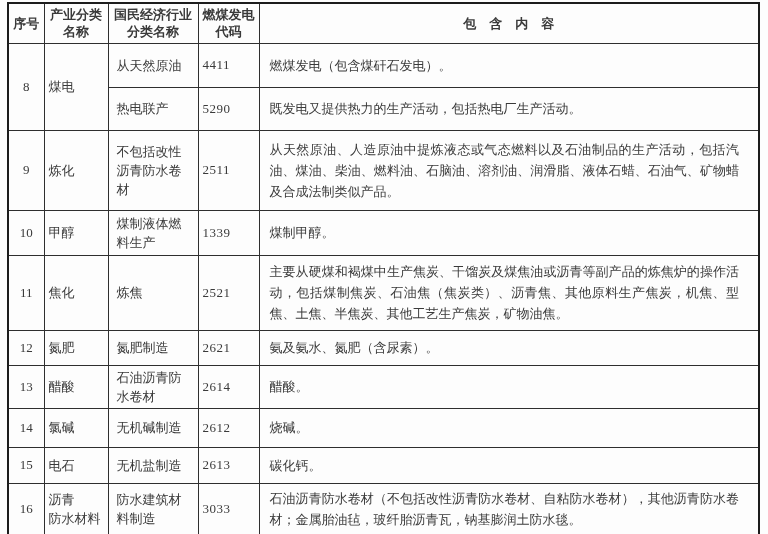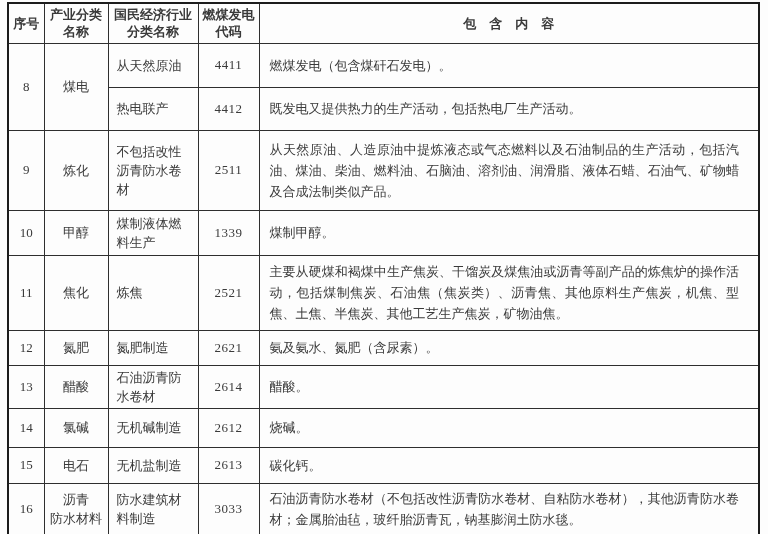--- a/index.html
+++ b/index.html
@@ -28,23 +28,23 @@
   }
   .doc-table { border: 2px solid #1c1c1c; }
   .doc-table th {
     font-weight: bold;
     text-align: center;
     white-space: pre-line;
     line-height: 17px;
     padding: 2px 2px;
   }
   td.c-no { text-align: center; }
-  td.c-industry { text-align: center; white-space: pre-line; line-height: 19px; }
+  td.c-industry { text-align: left; white-space: pre-line; line-height: 19px; }
   td.c-sector { text-align: left; padding-left: 8px; line-height: 19px; word-break: break-all; }
-  td.c-code { text-align: center; letter-spacing: 0.5px; }
+  td.c-code { text-align: left; letter-spacing: 0.5px; }
   td.c-content {
     text-align: justify;
     text-align-last: left;
     padding-left: 10px;
     padding-right: 19px;
     line-height: 21px;
     word-break: break-all;
   }
   tr.h-head { height: 40px; }
   tr.h44 { height: 44px; }
@@ -84,21 +84,21 @@
   <tbody>
     <tr class="h44">
       <td class="c-no" rowspan="2">8</td>
       <td class="c-industry" rowspan="2">煤电</td>
       <td class="c-sector">从天然原油</td>
       <td class="c-code">4411</td>
       <td class="c-content">燃煤发电（包含煤矸石发电）。</td>
     </tr>
     <tr class="h43">
       <td class="c-sector">热电联产</td>
-      <td class="c-code">4412</td>
+      <td class="c-code">5290</td>
       <td class="c-content">既发电又提供热力的生产活动，包括热电厂生产活动。</td>
     </tr>
     <tr class="h80">
       <td class="c-no">9</td>
       <td class="c-industry">炼化</td>
       <td class="c-sector">不包括改性沥青防水卷材</td>
       <td class="c-code">2511</td>
       <td class="c-content">从天然原油、人造原油中提炼液态或气态燃料以及石油制品的生产活动，包括汽油、煤油、柴油、燃料油、石脑油、溶剂油、润滑脂、液体石蜡、石油气、矿物蜡及合成法制类似产品。</td>
     </tr>
     <tr class="h45">

